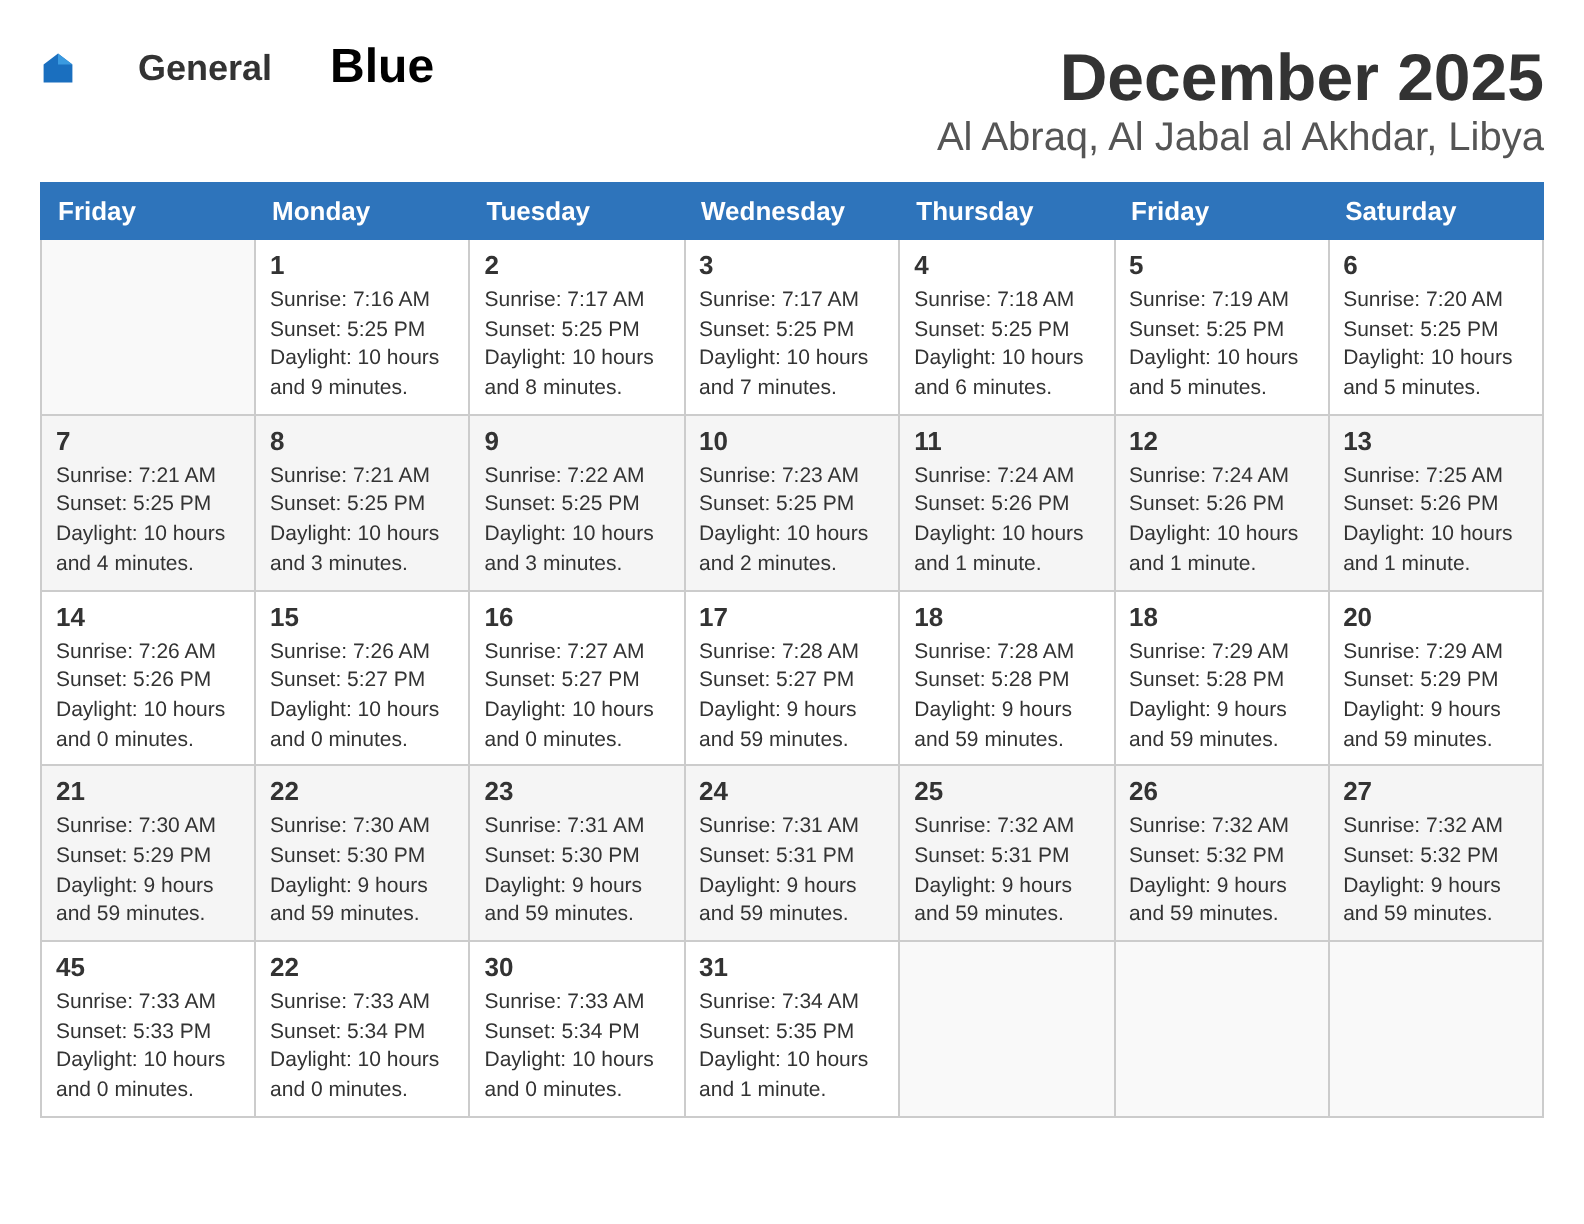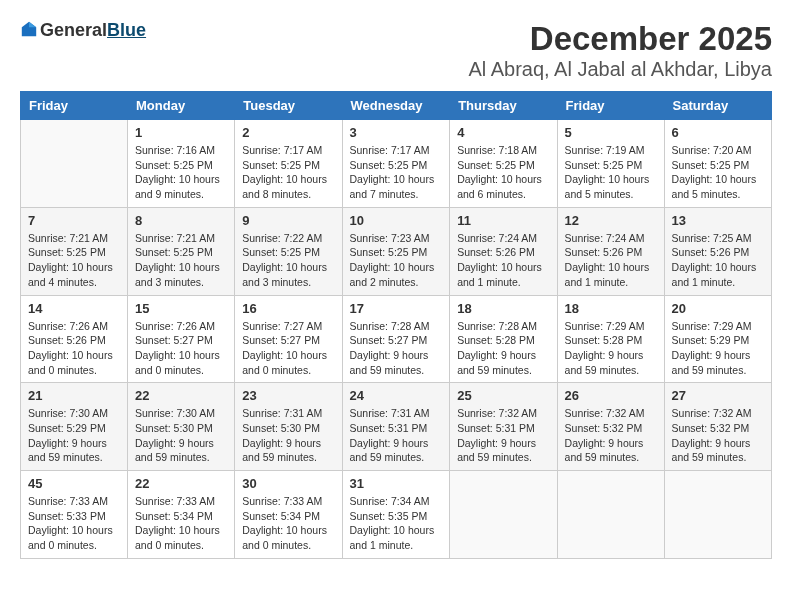--- a/index.html
+++ b/index.html
@@ -16,26 +16,28 @@
       align-items: flex-start;
       margin-bottom: 10px;
     }
     .logo {
       display: flex;
       flex-direction: column;
       align-items: flex-start;
     }
     .logo-text {
       display: flex;
+      align-items: center;
       font-size: 20px;
       font-weight: bold;
       color: #333;
+      gap: 29px;
     }
     .logo-general { color: #333; font-size: 18px; font-weight: bold; }
-    .logo-blue { color: #0c4a6e; font-size: 18px; font-weight: bold; text-decoration: underline; }
+    .logo-blue { color: #000000; font-size: 24px; font-weight: bold; }
     .logo-icon {
       width: 18px;
       height: 18px;
       margin-right: 2px;
     }
     .title-section {
       text-align: right;
     }
     .month-title {
       font-size: 33px;

